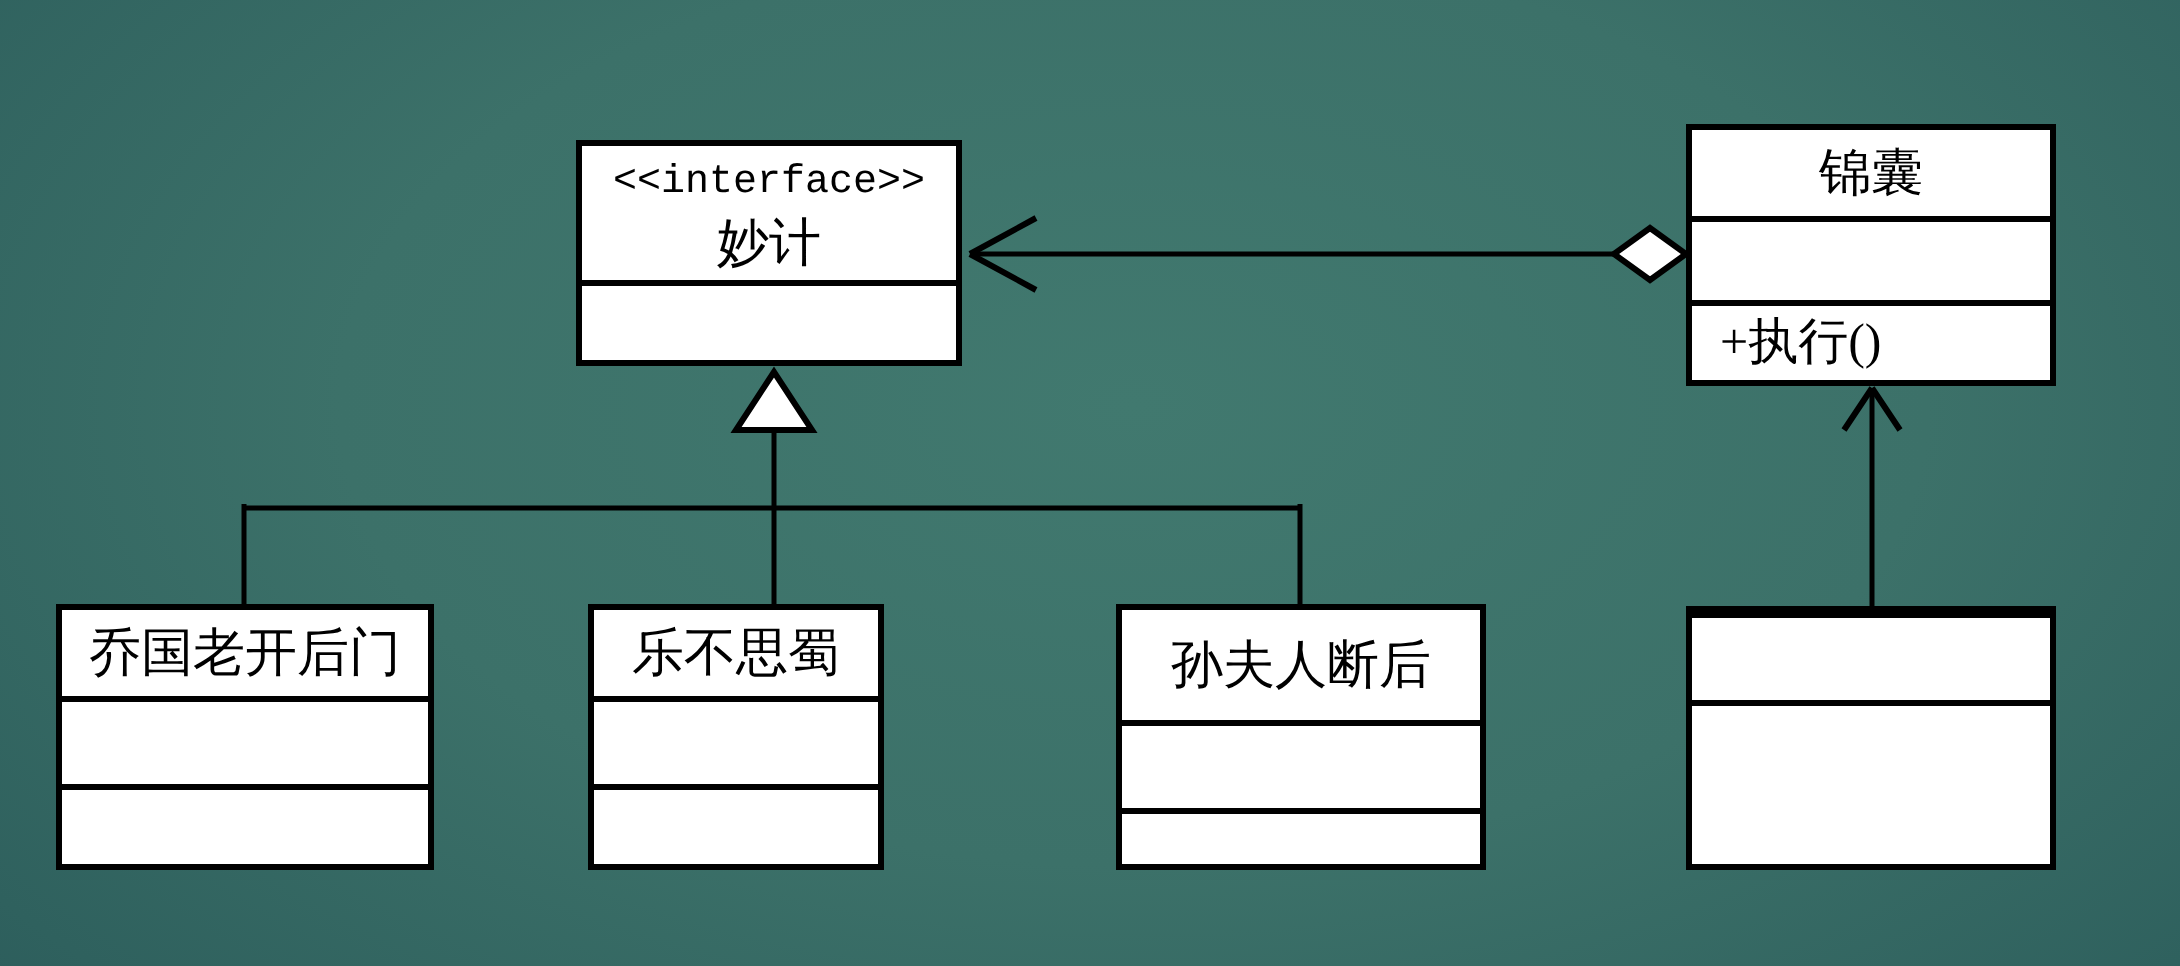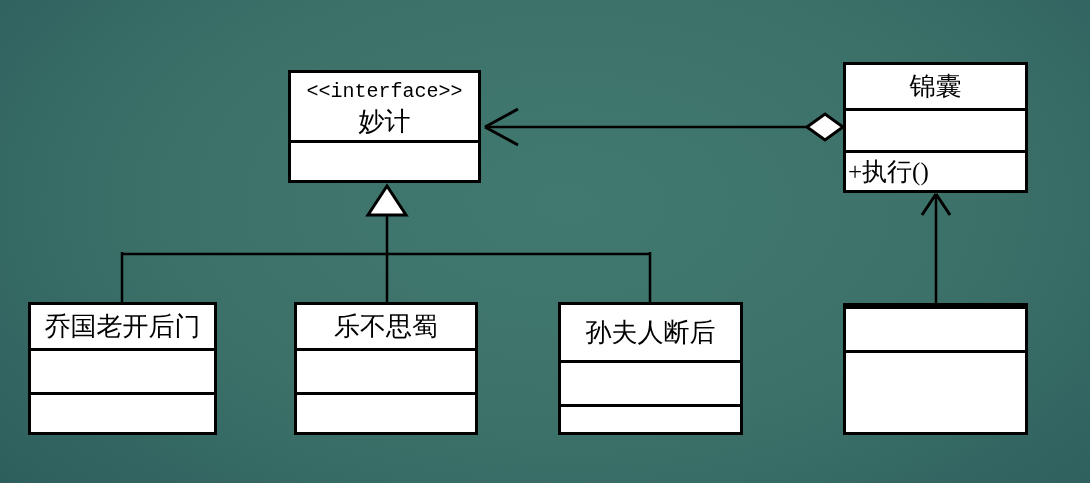--- a/index.html
+++ b/index.html
@@ -45,21 +45,21 @@
     font-family: "Liberation Mono", "DejaVu Sans Mono", monospace;
     font-size: 20px;
     line-height: 30px;
     white-space: nowrap;
   }
   .method-text {
     align-self: stretch;
     text-align: left;
     font-size: 25px;
     line-height: 28px;
-    padding-left: 2px;
+    padding-left: 14px;
     white-space: nowrap;
   }
 </style>
 </head>
 <body>
 
 <div class="stage">
 
   <svg class="connectors" viewBox="0 0 1090 483" xmlns="http://www.w3.org/2000/svg">
 
@@ -96,21 +96,21 @@
   </div>
 
   <div class="uml-box" style="left:28px; top:302px; width:189px; height:133px;">
     <div class="compartment first" style="height:43px;">
       <div class="cname">乔国老开后门</div>
     </div>
     <div class="compartment" style="height:44px;"></div>
     <div class="compartment grow"></div>
   </div>
 
-  <div class="uml-box" style="left:294px; top:302px; width:184px; height:133px;">
+  <div class="uml-box" style="left:294px; top:302px; width:148px; height:133px;">
     <div class="compartment first" style="height:43px;">
       <div class="cname">乐不思蜀</div>
     </div>
     <div class="compartment" style="height:44px;"></div>
     <div class="compartment grow"></div>
   </div>
 
   <div class="uml-box" style="left:558px; top:302px; width:185px; height:133px;">
     <div class="compartment first" style="height:55px;">
       <div class="cname">孙夫人断后</div>

